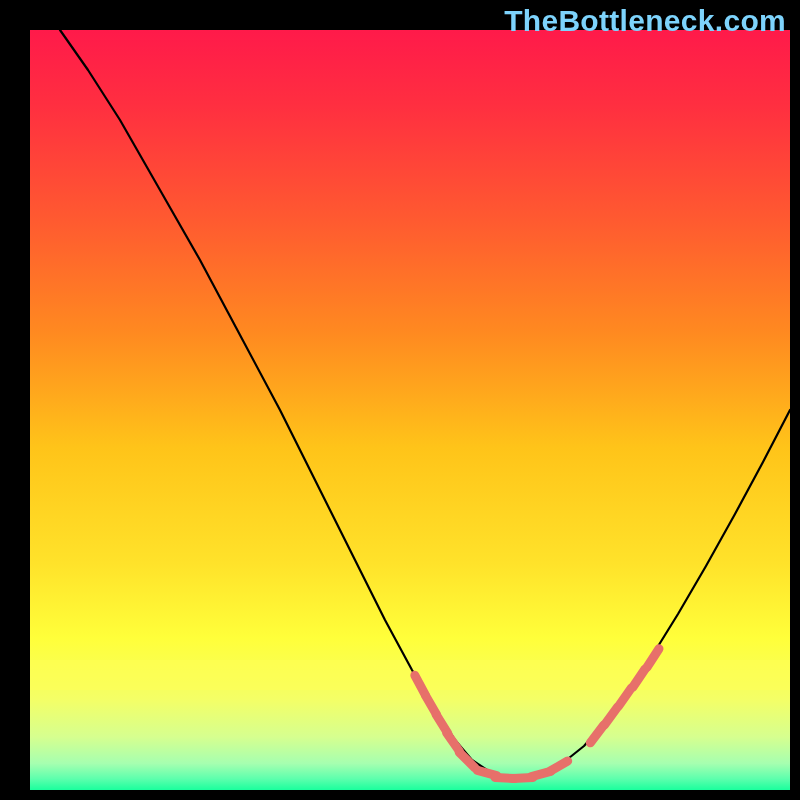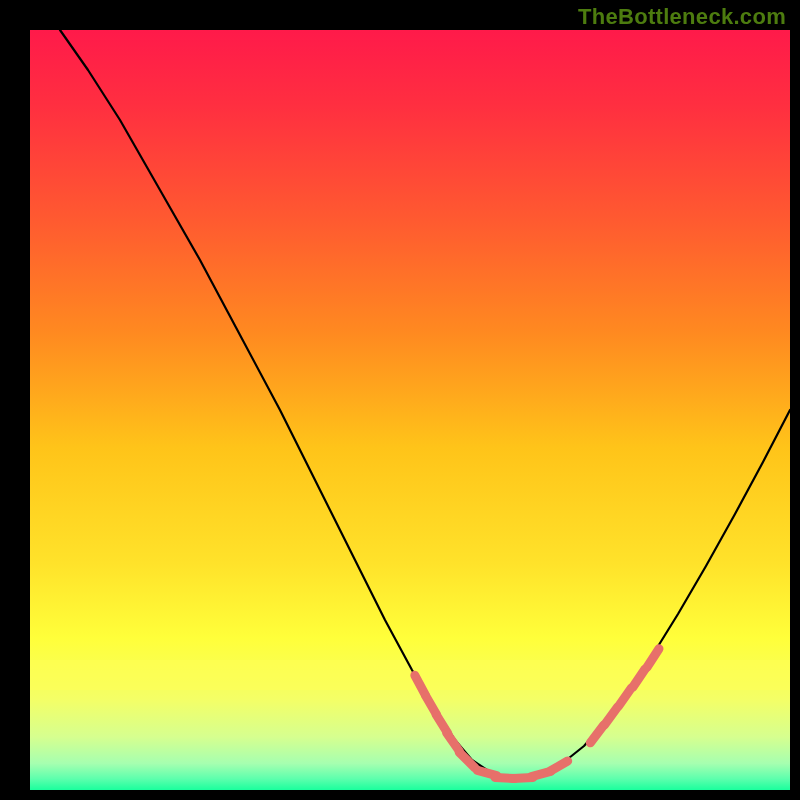--- a/index.html
+++ b/index.html
@@ -16,23 +16,23 @@
     width: 800px;
     height: 800px;
   }
   svg {
     display: block;
   }
   .watermark {
     position: absolute;
     top: 4px;
     right: 14px;
-    font-size: 22px;
+    font-size: 30px;
     font-weight: 600;
-    color: #4d7c0f;
+    color: #7dd3fc;
     letter-spacing: 0.3px;
     user-select: none;
   }
 </style>
 </head>
 <body>
 
 <div class="stage">
   <svg id="svg-root" width="800" height="800" viewBox="0 0 800 800">
     <defs>

